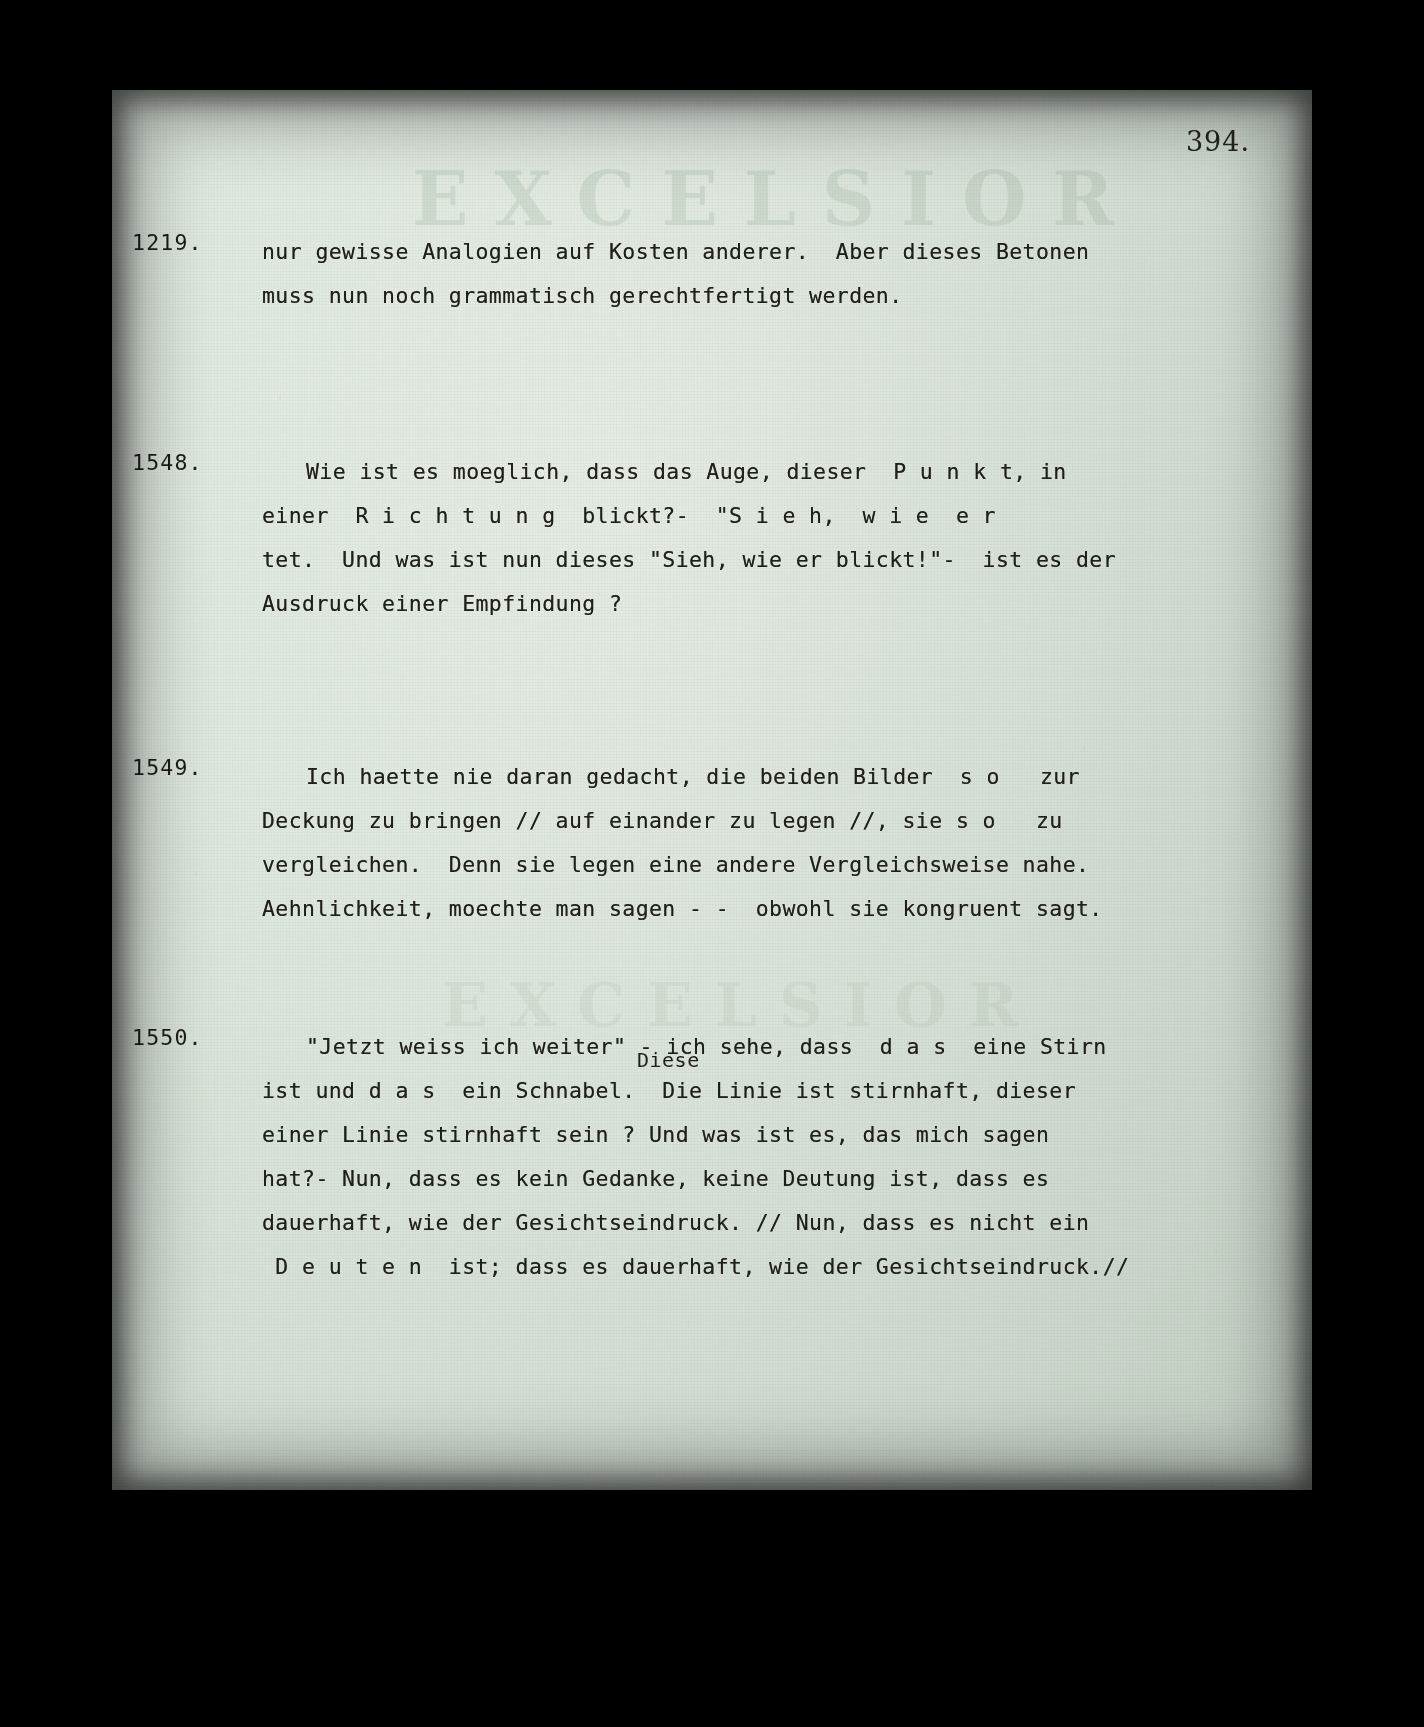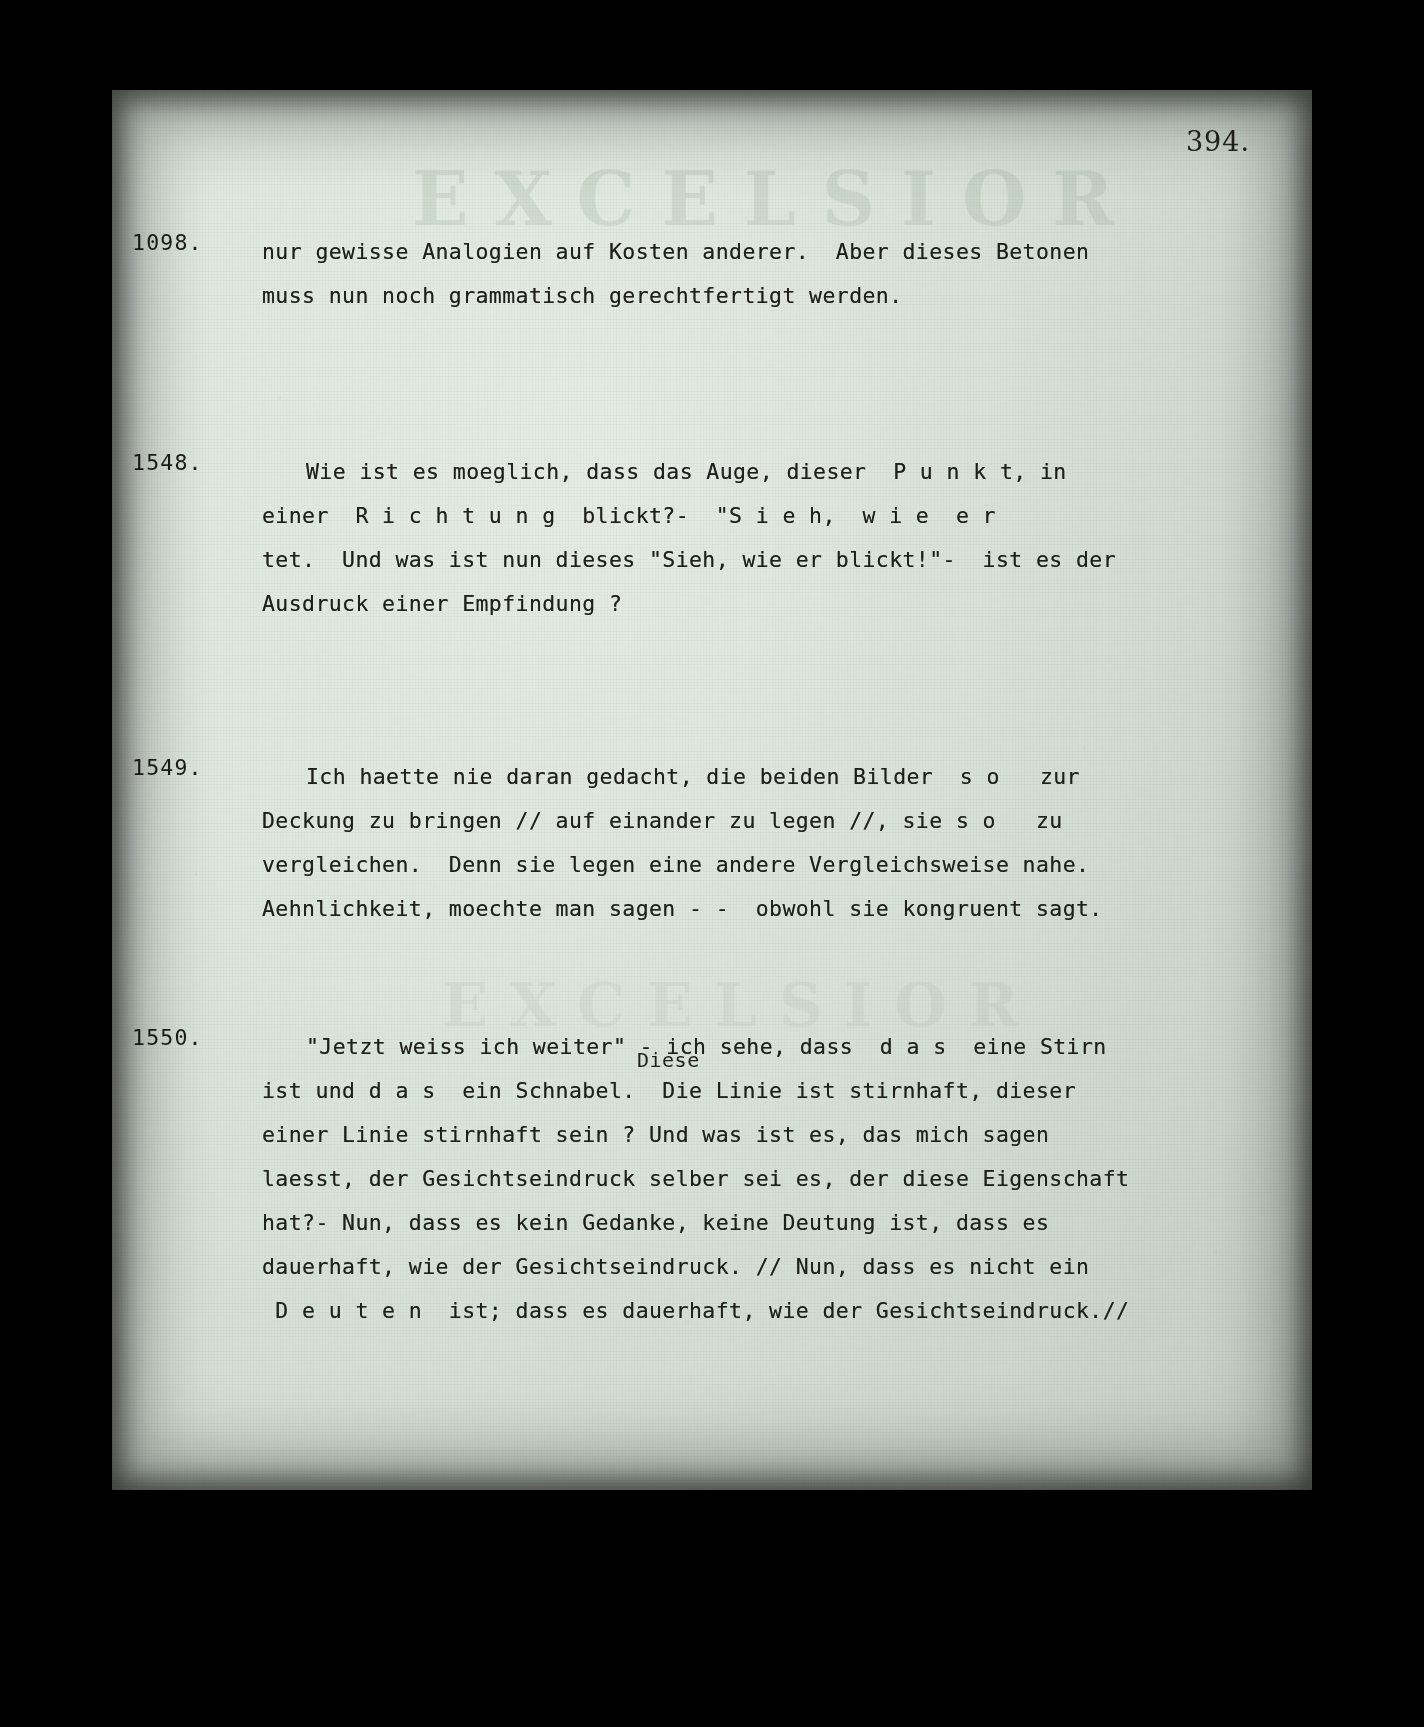--- a/index.html
+++ b/index.html
@@ -157,21 +157,21 @@
 
 <div id="page-wrap">
   <div id="sheet">
 
     <div id="watermark">EXCELSIOR</div>
     <div id="watermark2">EXCELSIOR</div>
 
     <div id="page-number">394.</div>
 
     <div class="remark" style="top:140px;">
-      <div class="remark-number">1098.</div>
+      <div class="remark-number">1219.</div>
       <div class="remark-body">
         <div class="line">nur gewisse Analogien auf Kosten anderer.  Aber dieses Betonen</div>
         <div class="line">muss nun noch grammatisch gerechtfertigt werden.</div>
       </div>
     </div>
 
     <div class="remark" style="top:360px;">
       <div class="remark-number">1548.</div>
       <div class="remark-body">
         <div class="line indent">Wie ist es moeglich, dass das Auge, dieser  P u n k t, in</div>
@@ -190,21 +190,20 @@
         <div class="line">Aehnlichkeit, moechte man sagen - -  obwohl sie kongruent sagt.</div>
       </div>
     </div>
 
     <div class="remark" style="top:935px;">
       <div class="remark-number">1550.</div>
       <div class="remark-body">
         <div class="line indent">"Jetzt weiss ich weiter" - ich sehe, dass  d a s  eine Stirn</div>
         <div class="line">ist und d a s  ein Schnabel.  Die Linie ist stirnhaft, dieser</div>
         <div class="line">einer Linie stirnhaft sein ? Und was ist es, das mich sagen</div>
-        <div class="line">laesst, der Gesichtseindruck selber sei es, der diese Eigenschaft</div>
         <div class="line">hat?- Nun, dass es kein Gedanke, keine Deutung ist, dass es</div>
         <div class="line">dauerhaft, wie der Gesichtseindruck. // Nun, dass es nicht ein</div>
         <div class="line"> D e u t e n  ist; dass es dauerhaft, wie der Gesichtseindruck.//</div>
 
         <div class="insert-above" style="left:375px; top:23px;">Diese</div>
       </div>
     </div>
 
     <div id="grain"></div>
     <div id="vignette"></div>

